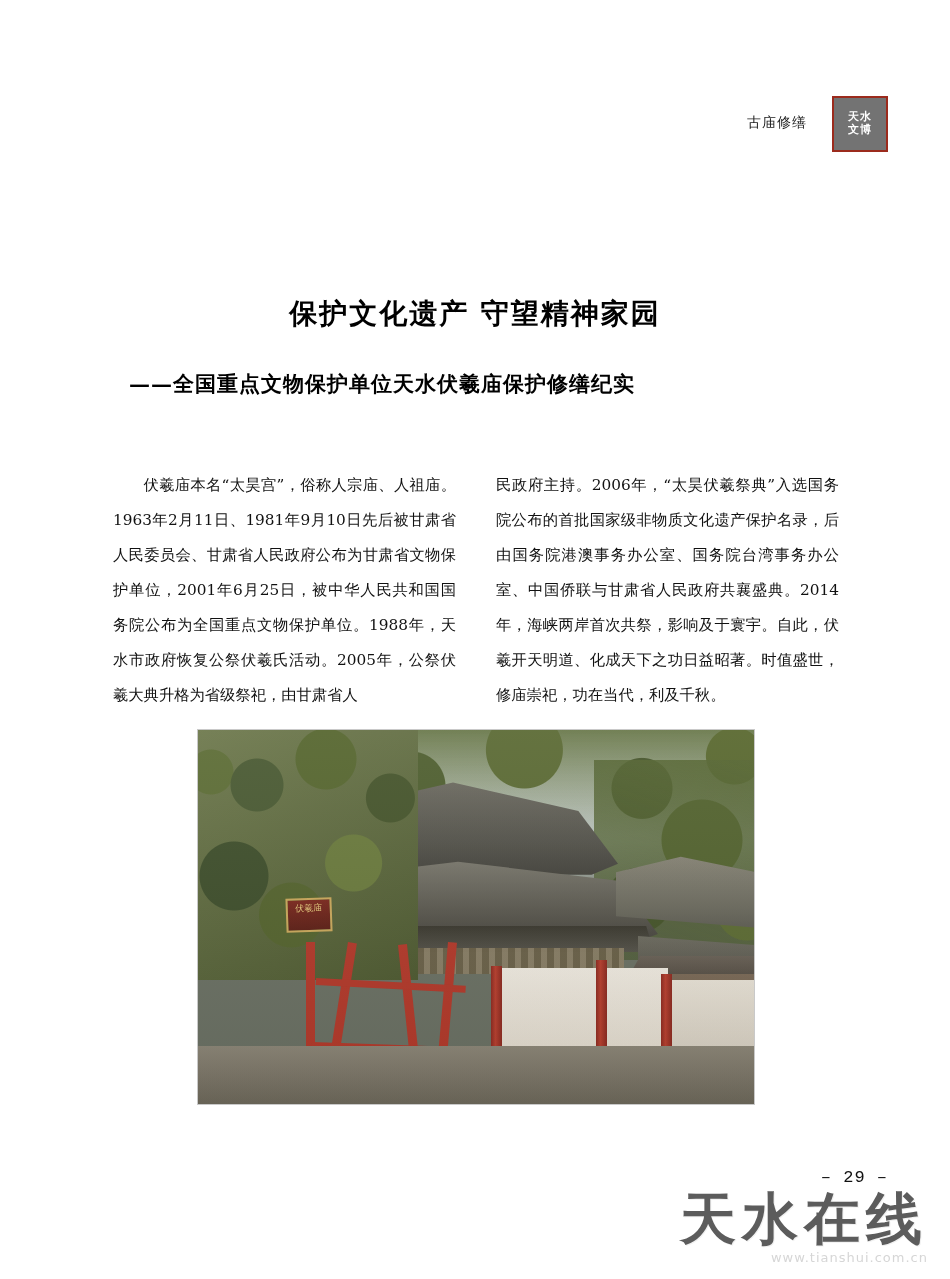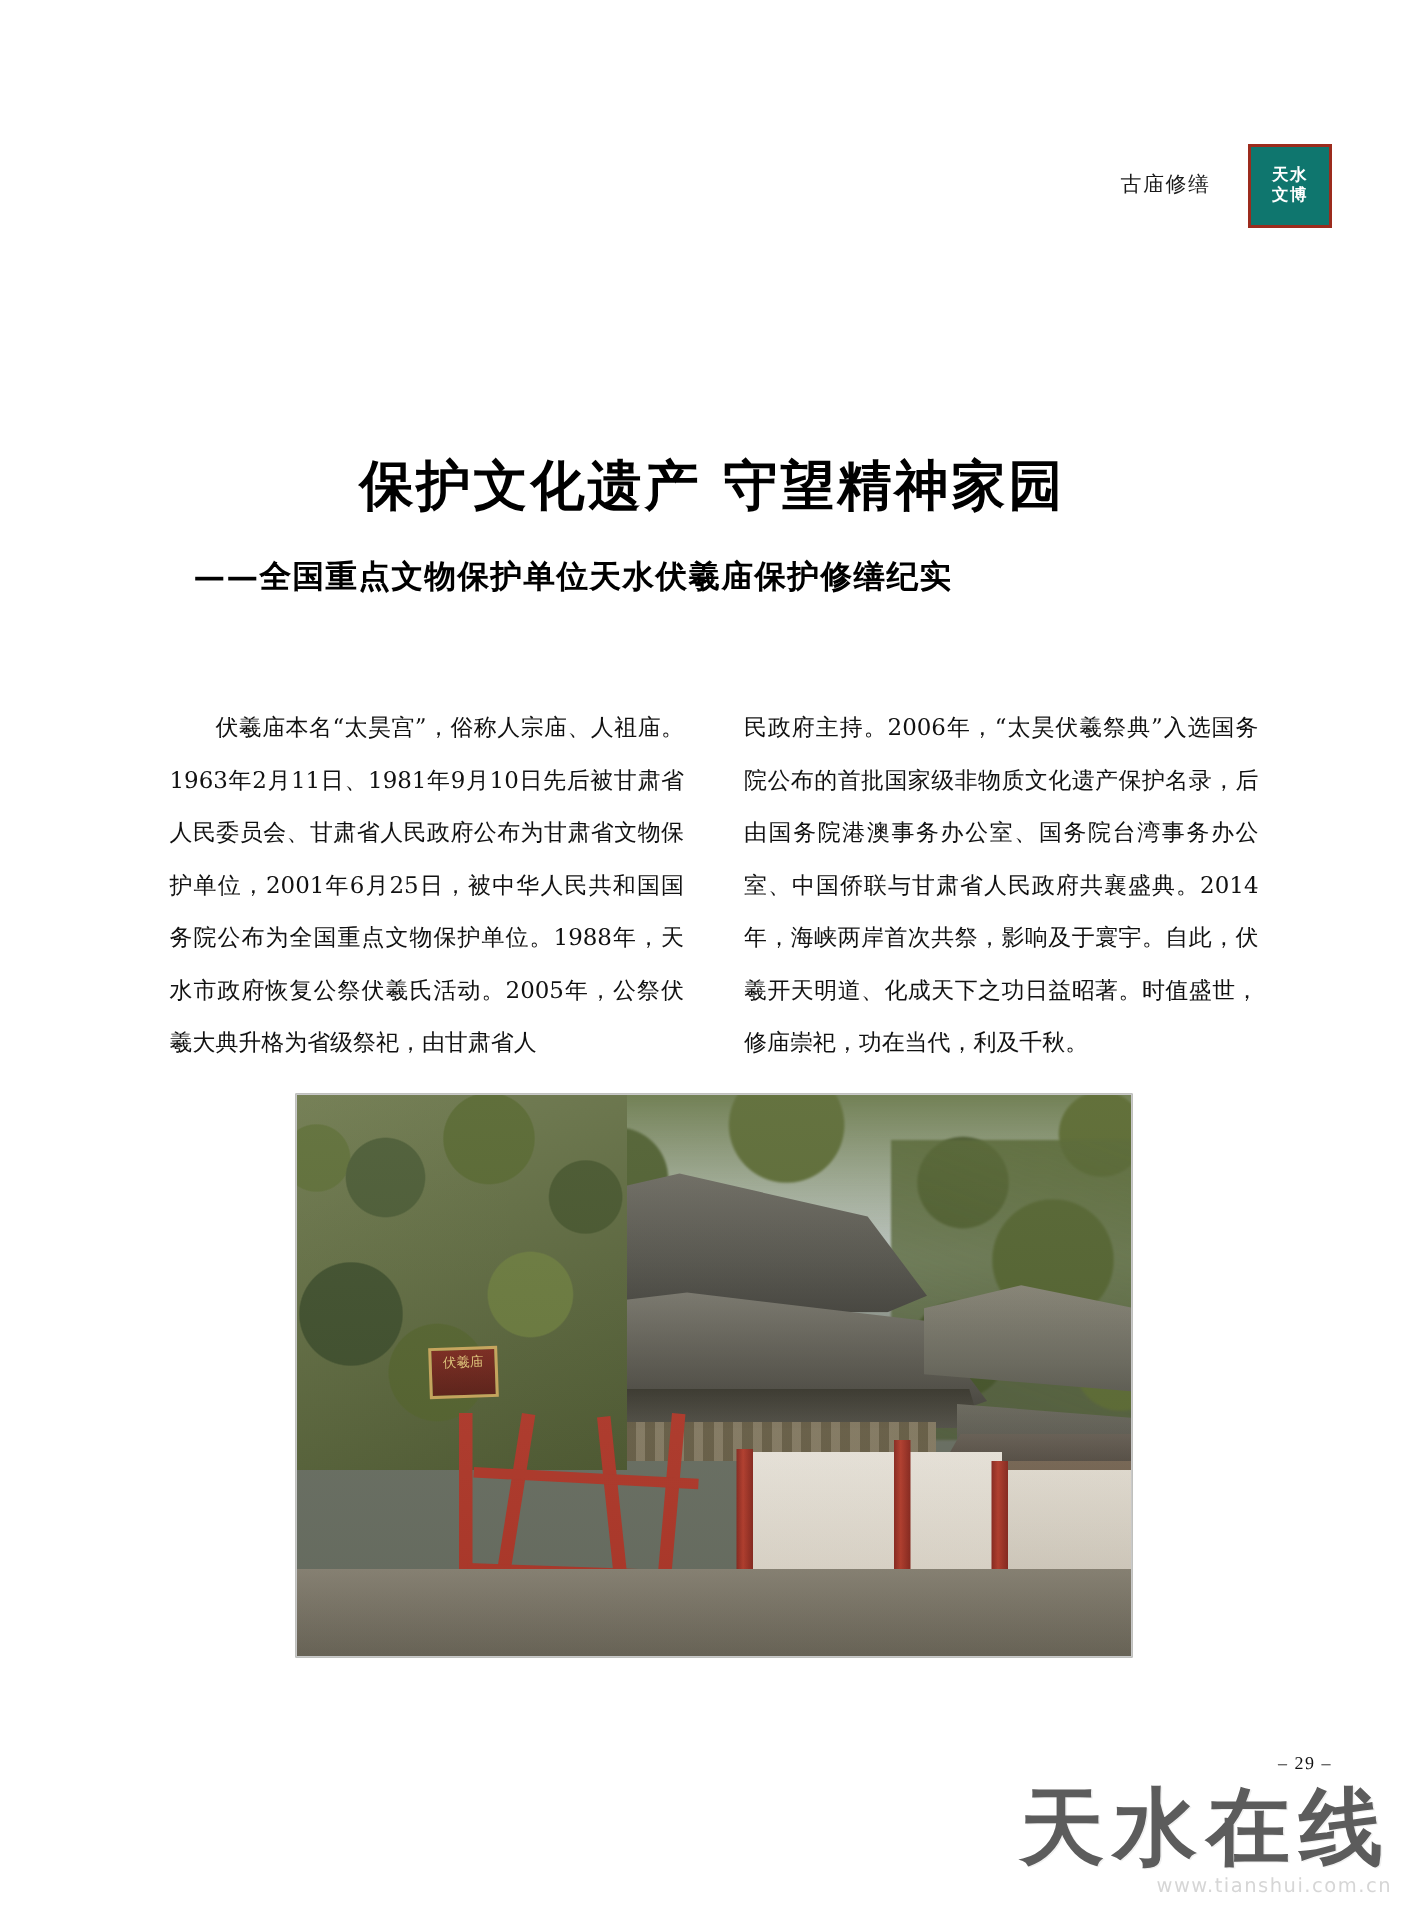--- a/index.html
+++ b/index.html
@@ -28,21 +28,21 @@
   .header-label {
     font-family: "DejaVu Sans", "Liberation Sans", sans-serif;
     font-size: 14px;
     letter-spacing: 1px;
     color: #1a1a1a;
     padding-bottom: 2px;
   }
   .seal {
     width: 56px;
     height: 56px;
-    background: #0f766e;
+    background: #737373;
     display: flex;
     align-items: center;
     justify-content: center;
     box-shadow: inset 0 0 0 2px #9c2b1d;
   }
   .seal-inner {
     color: #ffffff;
     font-family: "DejaVu Serif", serif;
     font-size: 11px;
     line-height: 1.15;
@@ -56,21 +56,21 @@
 
   
   .title-main {
     position: absolute;
     top: 276px;
     left: 0;
     width: 950px;
     text-align: center;
     font-family: "DejaVu Serif", serif;
     font-weight: bold;
-    font-size: 36px;
+    font-size: 28px;
     letter-spacing: 2px;
     color: #000000;
   }
   .title-sub {
     position: absolute;
     top: 353px;
     left: 0;
     width: 764px;
     text-align: center;
     font-family: "DejaVu Serif", serif;
@@ -305,22 +305,22 @@
     inset: 0;
     background: linear-gradient(180deg, rgba(255,255,255,.06), rgba(0,0,0,.07));
     pointer-events: none;
   }
 
   
   .page-number {
     position: absolute;
     right: 62px;
     top: 1168px;
-    font-family: Liberation Serif, serif;
-    font-size: 12px;
+    font-family: Liberation Mono, monospace;
+    font-size: 17px;
     letter-spacing: 1px;
     color: #111;
   }
 
   
   .watermark {
     position: absolute;
     right: 22px;
     bottom: 14px;
     text-align: right;

